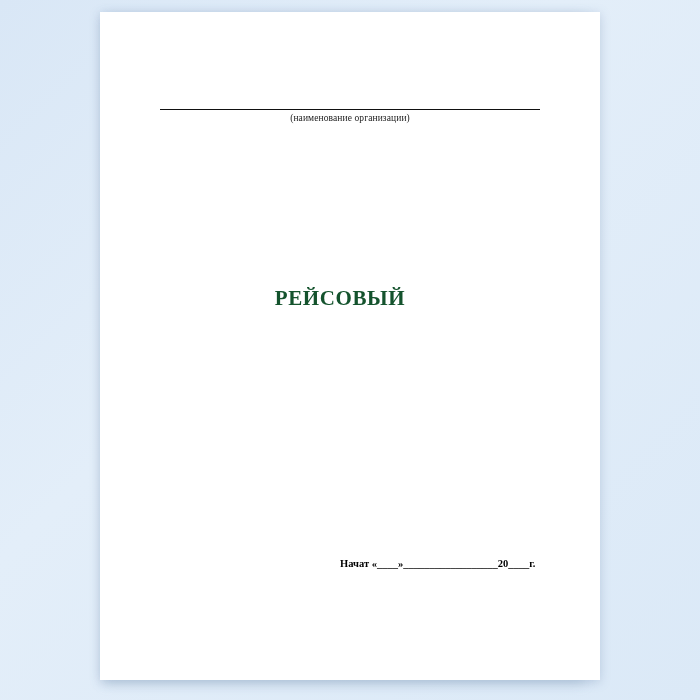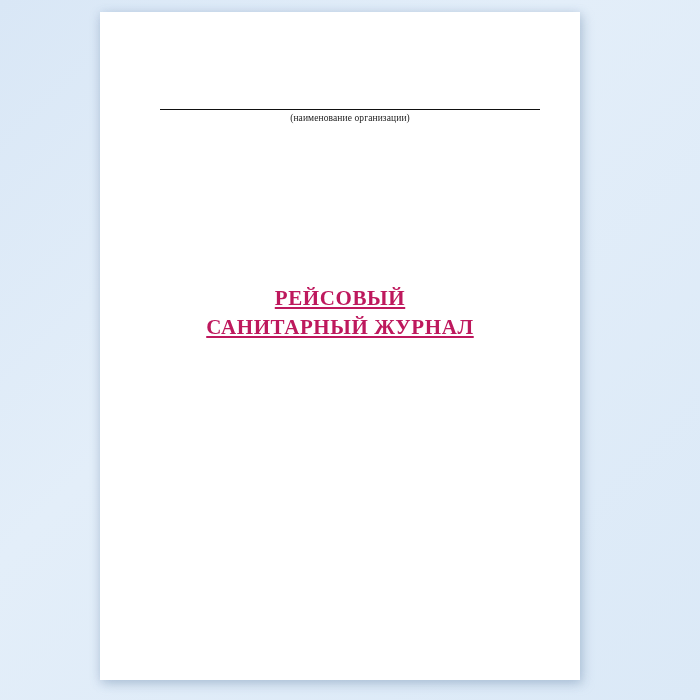--- a/index.html
+++ b/index.html
@@ -29,20 +29,21 @@
     filter: blur(6px);
   }
   .page {
     position: absolute;
     left: 100px;
     top: 12px;
     width: 480px;
     height: 668px;
     background: #ffffff;
     box-shadow: 0 2px 10px rgba(90, 120, 160, 0.28);
+    padding-left: 20px;
   }
   .org-block {
     position: absolute;
     left: 60px;
     top: 96px;
     width: 380px;
     text-align: center;
   }
   .org-rule {
     border-bottom: 1px solid #111;
@@ -60,24 +61,23 @@
     position: absolute;
     left: 40px;
     top: 272px;
     width: 400px;
     text-align: center;
   }
   .title-line {
     font-weight: bold;
     font-size: 21px;
     letter-spacing: 0.6px;
-    color: #be185d;
+    color: #14532d;
     line-height: 1.38;
     font-family: "Liberation Serif", serif;
-    text-decoration: underline;
   }
   .footer-block {
     position: absolute;
     left: 240px;
     top: 546px;
     width: 218px;
     text-align: left;
   }
   .footer-row {
     font-size: 10.5px;
@@ -96,20 +96,20 @@
 
   <div class="page">
 
     <div class="org-block">
       <div class="org-rule"></div>
       <div class="org-caption">(наименование организации)</div>
     </div>
 
     <div class="title-block">
       <div class="title-line">РЕЙСОВЫЙ</div>
-      <div class="title-line">САНИТАРНЫЙ ЖУРНАЛ</div>
     </div>
 
     <div class="footer-block">
+      <div class="footer-row">Начат «____»__________________20____г.</div>
     </div>
 
   </div>
 </div>
 
 </body></html>

